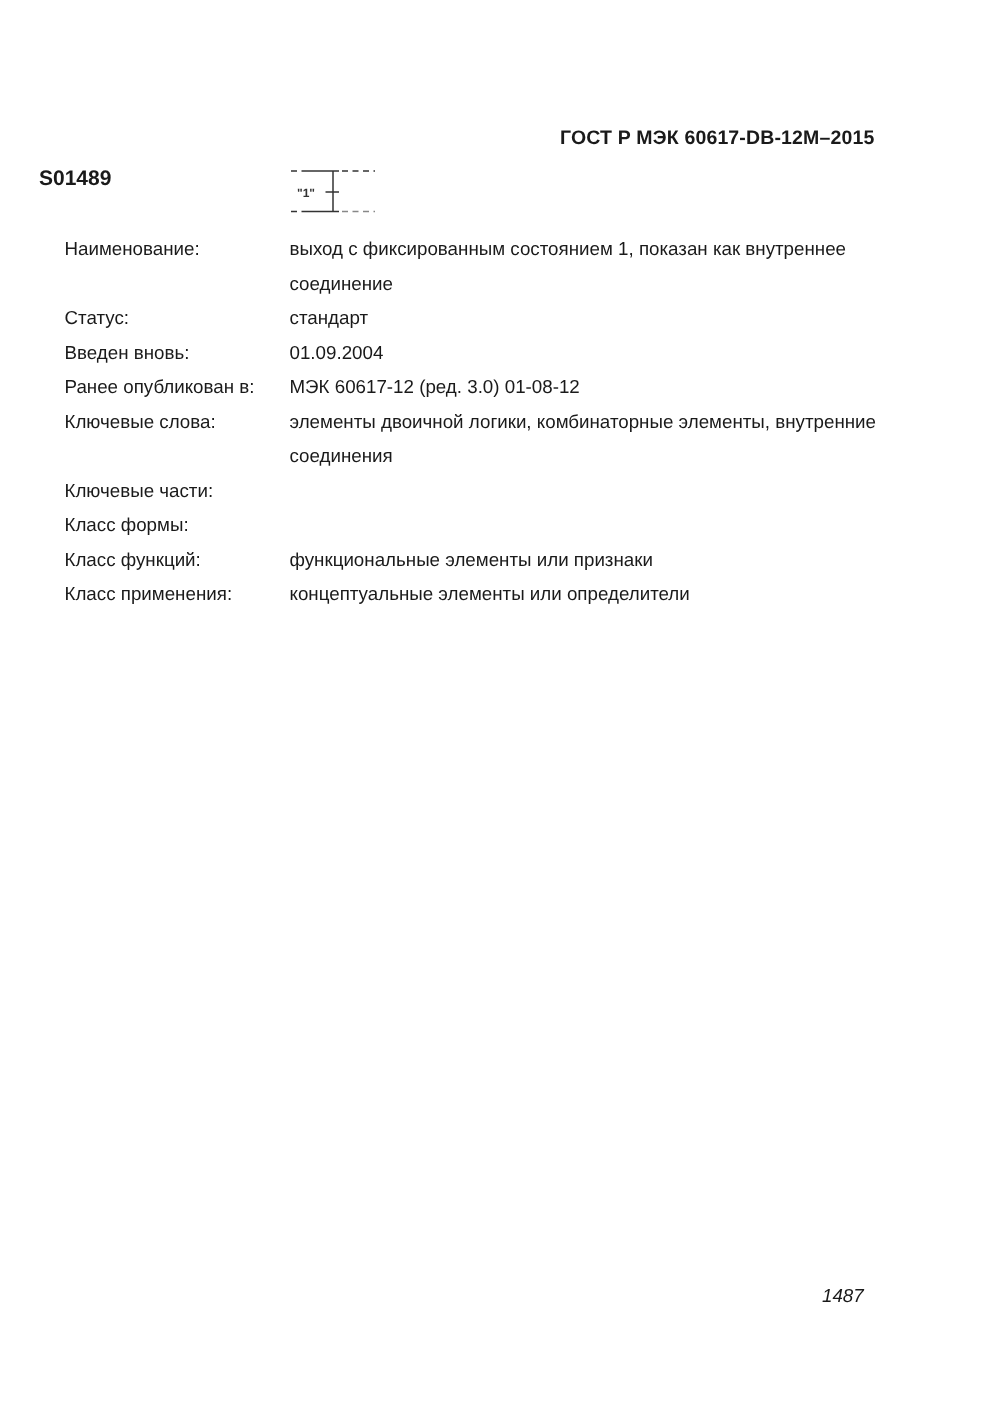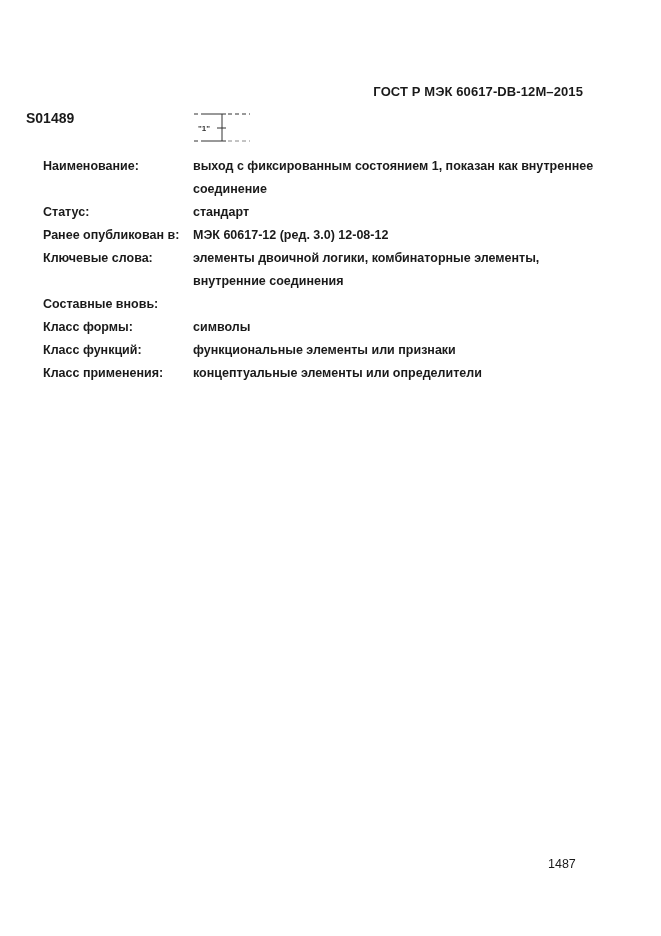--- a/index.html
+++ b/index.html
@@ -15,25 +15,25 @@
     position: absolute; top: 110px; left: 26px;
     font-size: 14px; font-weight: bold;
   }
   .symbol {
     position: absolute; top: 108px; left: 192px; width: 64px; height: 40px;
   }
   .props {
     position: absolute; top: 155px; left: 43px; width: 560px;
     font-size: 12.5px;
   }
-  .row { display: flex; line-height: 23px; font-weight: bold; }
+  .row { display: flex; line-height: 23px; }
   .row .label { width: 150px; flex: 0 0 150px; }
   .row .value { flex: 1; }
   .pagenum {
-    position: absolute; top: 857px; left: 548px; font-size: 12.5px;
+    position: absolute; top: 857px; left: 548px; font-size: 12.5px; font-style: italic;
   }
 </style>
 </head>
 <body>
 
 <div class="header">ГОСТ Р МЭК 60617-DB-12M–2015</div>
 
 <div class="code">S01489</div>
 
 <div class="symbol">
@@ -53,35 +53,38 @@
 <div class="props">
   <div class="row">
     <div class="label">Наименование:</div>
     <div class="value">выход с фиксированным состоянием 1, показан как внутреннее соединение</div>
   </div>
   <div class="row">
     <div class="label">Статус:</div>
     <div class="value">стандарт</div>
   </div>
   <div class="row">
+    <div class="label">Введен вновь:</div>
+    <div class="value">01.09.2004</div>
+  </div>
+  <div class="row">
     <div class="label">Ранее опубликован в:</div>
-    <div class="value">МЭК 60617-12 (ред. 3.0) 12-08-12</div>
+    <div class="value">МЭК 60617-12 (ред. 3.0) 01-08-12</div>
   </div>
   <div class="row">
     <div class="label">Ключевые слова:</div>
     <div class="value">элементы двоичной логики, комбинаторные элементы, внутренние соединения</div>
   </div>
   <div class="row">
-    <div class="label">Составные вновь:</div>
+    <div class="label">Ключевые части:</div>
   </div>
   <div class="row">
   </div>
   <div class="row">
     <div class="label">Класс формы:</div>
-    <div class="value">символы</div>
   </div>
   <div class="row">
     <div class="label">Класс функций:</div>
     <div class="value">функциональные элементы или признаки</div>
   </div>
   <div class="row">
     <div class="label">Класс применения:</div>
     <div class="value">концептуальные элементы или определители</div>
   </div>
 </div>

